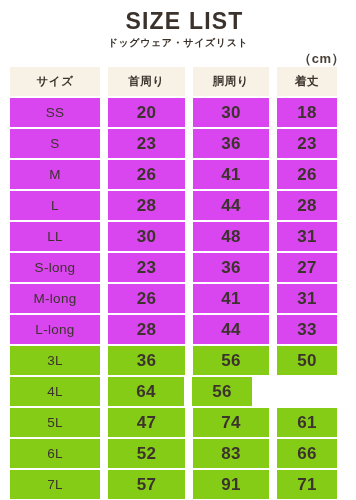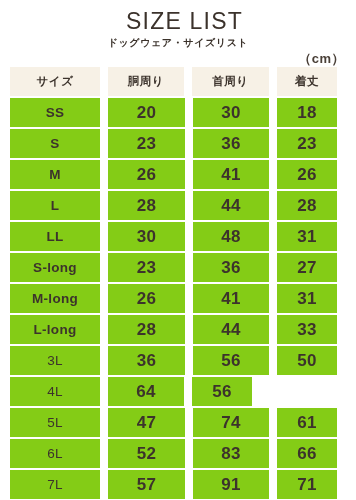--- a/index.html
+++ b/index.html
@@ -19,21 +19,21 @@
     height: 500px;
     box-sizing: border-box;
   }
   
   .header {
     padding-top: 9px;
     text-align: center;
   }
   .title {
     font-size: 23px;
-    font-weight: normal;
+    font-weight: bold;
     letter-spacing: 1.2px;
     color: #3b322b;
     line-height: 24px;
     font-family: "Liberation Sans", "DejaVu Sans", sans-serif;
     padding-left: 13px;
   }
   .subtitle {
     margin-top: 3px;
     font-size: 10px;
     font-weight: bold;
@@ -72,21 +72,21 @@
     box-sizing: border-box;
     height: 29px;
     font-size: 13px;
     color: #3c332c;
   }
   .c0 { width: 90px; }
   .c1 { width: 77px; }
   .c2 { width: 76px; }
   .c3 { width: 60px; }
 
-  .row.cream .cell { background: #84cc16; font-weight: bold; }
+  .row.cream .cell { background: #d946ef; }
   .row.green .cell { background: #84cc16; }
 
   .row.head .cell {
     background: #f7f1e6;
     font-size: 11.5px;
     font-weight: bold;
     letter-spacing: 0.5px;
     color: #3c332c;
   }
   .cell.size-label {
@@ -107,22 +107,22 @@
 
   <div class="header">
     <div class="title">SIZE LIST</div>
     <div class="subtitle">ドッグウェア・サイズリスト</div>
     <div class="unit-row">（cm）</div>
   </div>
 
   <div class="table" id="size-table">
     <div class="row head">
       <div class="cell c0">サイズ</div>
+      <div class="cell c1">首周り</div>
       <div class="cell c2">胴周り</div>
-      <div class="cell c1">首周り</div>
       <div class="cell c3">着丈</div>
     </div>
   <div class="row cream">
         <div class="cell c0 size-label">SS</div>
         <div class="cell c1 value">20</div>
         <div class="cell c2 value">30</div>
         <div class="cell c3 value">18</div>
       </div>
       <div class="row cream">
         <div class="cell c0 size-label">S</div>

